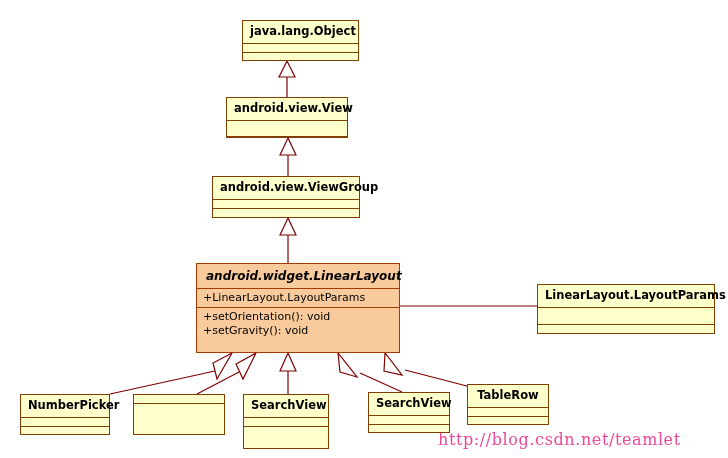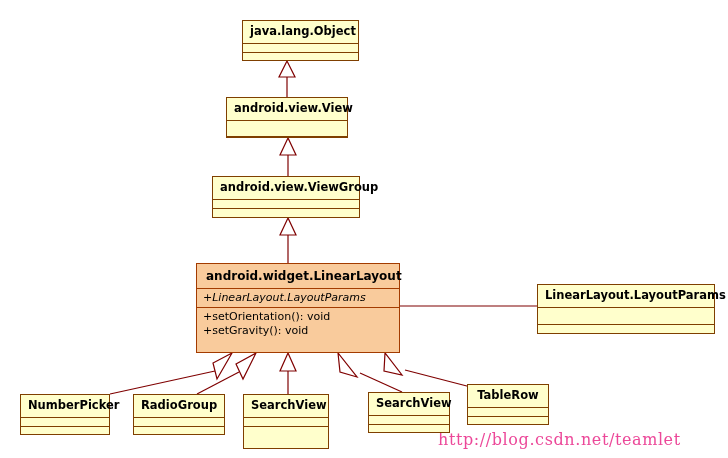--- a/index.html
+++ b/index.html
@@ -44,32 +44,32 @@
     text-align: center;
     line-height: 1;
     padding: 5px 7px 5px 7px;
     border-bottom: 1px solid #7f3f00;
     white-space: nowrap;
   }
   .uml-class.highlight .uml-name {
     border-bottom-color: #a33b00;
     font-size: 12px;
     padding: 6px 21px 6px 9px;
+    font-style: italic;
   }
   .uml-attrs, .uml-ops {
     box-sizing: border-box;
     font-size: 11px;
     color: #000000;
     line-height: 14px;
     padding: 2px 6px;
     min-height: 10px;
   }
   .uml-attrs {
     border-bottom: 1px solid #7f3f00;
-    font-style: italic;
   }
   .uml-class.highlight .uml-attrs {
     border-bottom-color: #a33b00;
   }
   .uml-class.empty .uml-attrs,
   .uml-class.empty .uml-ops {
     height: 9px;
     min-height: 9px;
     padding: 0;
   }
@@ -176,21 +176,20 @@
     <div class="uml-ops"></div>
   </div>
 
   <div class="uml-class empty" id="cls-number-picker" style="left:20px; top:394px; width:90px; height:41px;">
     <div class="uml-name">NumberPicker</div>
     <div class="uml-attrs"></div>
     <div class="uml-ops"></div>
   </div>
 
   <div class="uml-class empty" id="cls-radio-group" style="left:133px; top:394px; width:92px; height:41px;">
-    <div class="uml-name">RadioGroup</div>
     <div class="uml-attrs"></div>
     <div class="uml-ops"></div>
   </div>
 
   <div class="uml-class empty" id="cls-search-view" style="left:243px; top:394px; width:86px; height:55px;">
     <div class="uml-name">SearchView</div>
     <div class="uml-attrs"></div>
     <div class="uml-ops"></div>
   </div>
 

